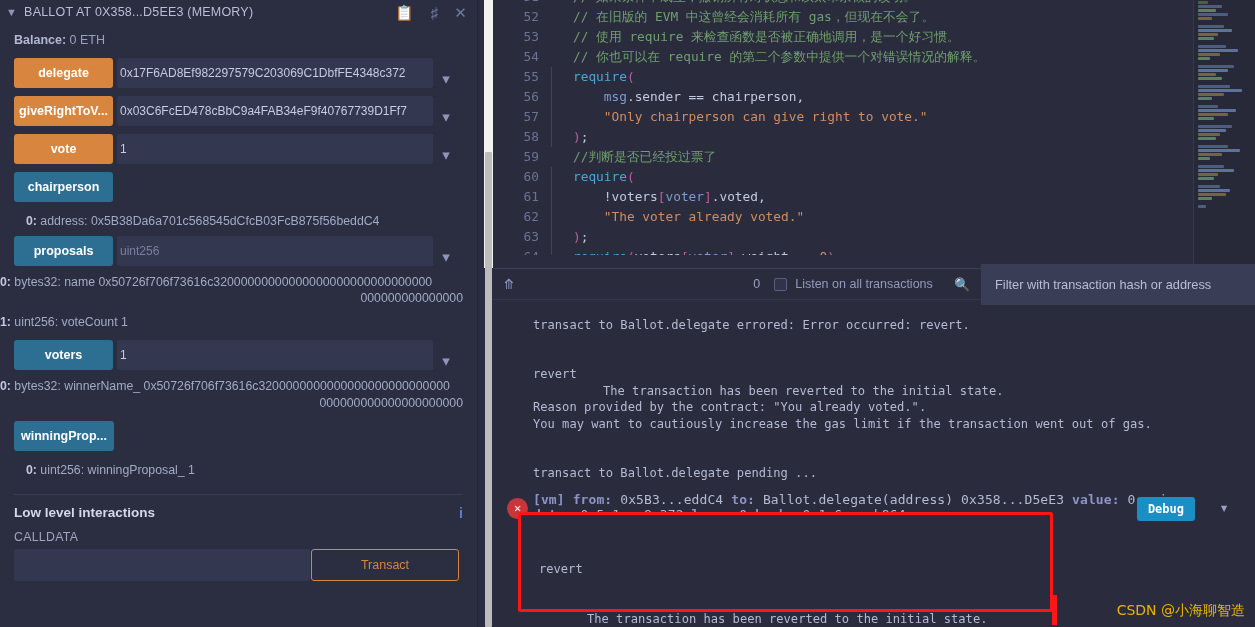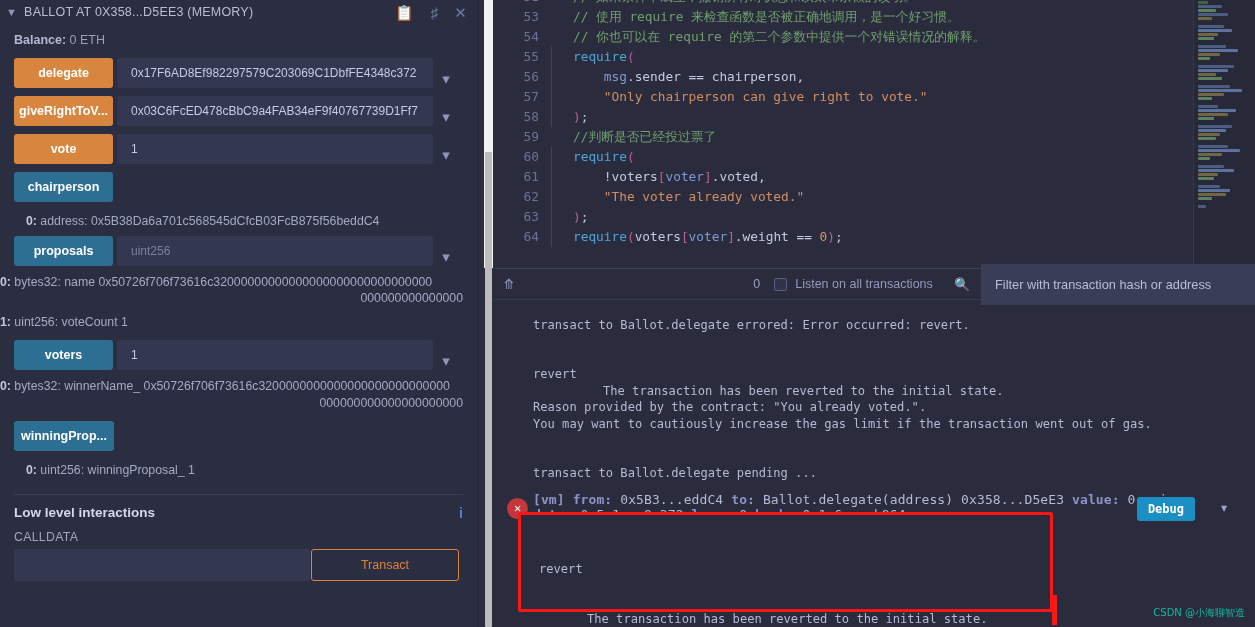--- a/index.html
+++ b/index.html
@@ -40,21 +40,21 @@
     font-size: 12.5px; font-weight: bold; color: #fff;
     display: flex; align-items: center; justify-content: center;
     text-align: center; padding: 0 4px; height: 30px;
     cursor: pointer; overflow: hidden; white-space: nowrap;
   }
   .fn-btn.orange { background: #d8853f; }
   .fn-btn.blue   { background: #2d6f93; }
   .fn-input {
     flex: 1; margin-left: 4px; background: #343750;
     border: none; border-radius: 2px; height: 30px;
-    color: #c6cbe2; font-size: 12px; padding: 0 14px;
+    color: #c6cbe2; font-size: 12px; padding: 0 3px;
     display: flex; align-items: center; font-family: "Liberation Sans", sans-serif;
   }
   .fn-input.placeholder { color: #7b80a0; }
   .fn-caret {
     width: 26px; display: flex; align-items: center; justify-content: center;
     color: #8e95bb; font-size: 15px; cursor: pointer;
   }
 
   .result-line {
     color: #a4aac6; font-size: 12.3px; padding: 3px 0 6px 26px;
@@ -201,21 +201,21 @@
   }
   .error-box .eb-inner {
     padding: 13px 0 0 18px;
     font-family: "DejaVu Sans Mono", monospace; font-size: 12.1px;
     color: #b4bad3; line-height: 16.5px; white-space: pre;
   }
   .eb-indent { padding-left: 48px; }
 
   .watermark {
     position: absolute; right: 10px; bottom: 7px;
-    color: #14b8a6; font-size: 10px;
+    color: #eab308; font-size: 14px;
     font-family: "DejaVu Sans", sans-serif;
   }
   .wm-bar {
     position: absolute; right: 198px; bottom: 2px;
     width: 5px; height: 30px; background: #fc1616;
   }
 </style>
 </head>
 <body>
 
@@ -330,20 +330,21 @@
     </div>
 
   </div>
 
   <div class="panel-scroll-track"></div>
   <div class="panel-scroll-thumb"></div>
 
   <div class="editor">
     <div class="code-area" id="code-area" style="padding-top: 0px; margin-top: -13px;">
         <div class="code-line"><div class="gutter">51</div><div class="code-text nobar"><span class="cmt">// 如果条件不成立，撤销所有对状态和以太币余额的改动。</span></div></div>
+        <div class="code-line"><div class="gutter">52</div><div class="code-text nobar"><span class="cmt">// 在旧版的 EVM 中这曾经会消耗所有 gas，但现在不会了。</span></div></div>
         <div class="code-line"><div class="gutter">53</div><div class="code-text nobar"><span class="cmt">// 使用 require 来检查函数是否被正确地调用，是一个好习惯。</span></div></div>
         <div class="code-line"><div class="gutter">54</div><div class="code-text nobar"><span class="cmt">// 你也可以在 require 的第二个参数中提供一个对错误情况的解释。</span></div></div>
         <div class="code-line"><div class="gutter">55</div><div class="code-text"><span class="kw">require</span><span class="punct">(</span></div></div>
         <div class="code-line"><div class="gutter">56</div><div class="code-text"><span class="plain">    </span><span class="var">msg</span><span class="plain">.sender == chairperson,</span></div></div>
         <div class="code-line"><div class="gutter">57</div><div class="code-text"><span class="plain">    </span><span class="str">"Only chairperson can give right to vote."</span></div></div>
         <div class="code-line"><div class="gutter">58</div><div class="code-text"><span class="punct">)</span><span class="plain">;</span></div></div>
         <div class="code-line"><div class="gutter">59</div><div class="code-text nobar"><span class="cmt">//判断是否已经投过票了</span></div></div>
         <div class="code-line"><div class="gutter">60</div><div class="code-text"><span class="kw">require</span><span class="punct">(</span></div></div>
         <div class="code-line"><div class="gutter">61</div><div class="code-text"><span class="plain">    !voters</span><span class="punct">[</span><span class="var">voter</span><span class="punct">]</span><span class="plain">.voted,</span></div></div>
         <div class="code-line"><div class="gutter">62</div><div class="code-text"><span class="plain">    </span><span class="str">"The voter already voted."</span></div></div>

